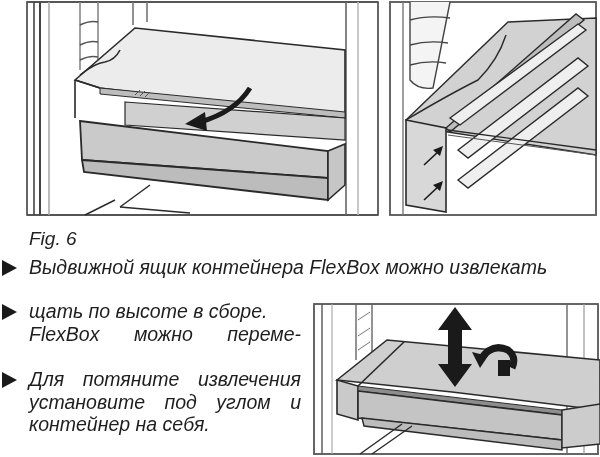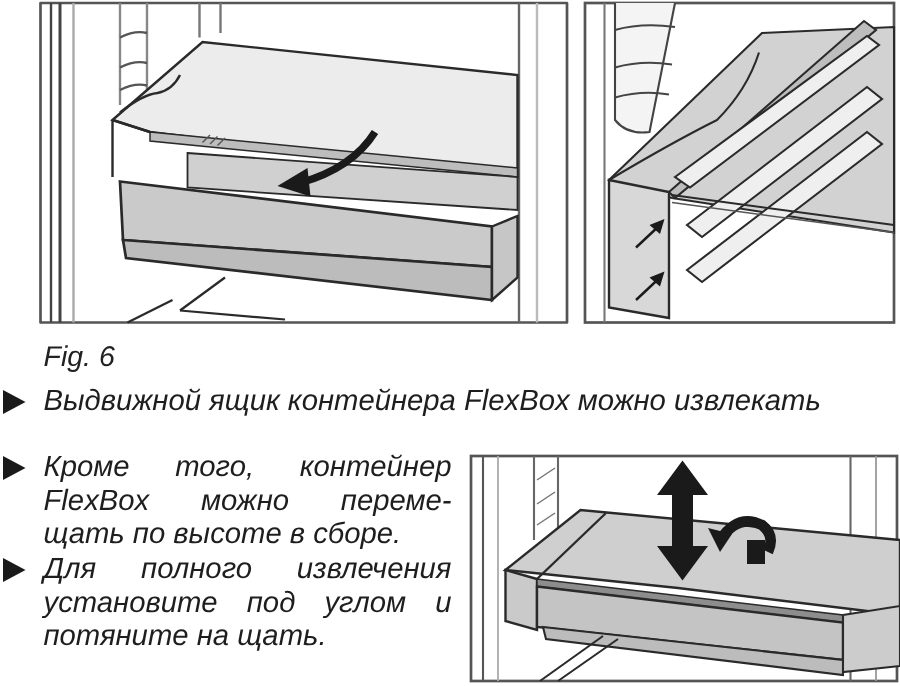--- a/index.html
+++ b/index.html
@@ -147,22 +147,21 @@
 
 <div class="bullet" style="top:260px"></div>
 <div class="bullet" style="top:304px"></div>
 <div class="bullet" style="top:372px"></div>
 
 <div class="para" id="para-1">
   <span class="line">Выдвижной ящик контейнера FlexBox можно извлекать</span>
 </div>
 
 <div class="para" id="para-2">
-  <span class="jline">Кроме того, контейнер</span>
+  <span class="jline last">щать по высоте в сборе.</span>
   <span class="jline">FlexBox можно переме-</span>
-  <span class="jline last">щать по высоте в сборе.</span>
 </div>
 
 <div class="para" id="para-3">
-  <span class="jline">Для полного извлечения</span>
+  <span class="jline">Для потяните извлечения</span>
   <span class="jline">установите под углом и</span>
-  <span class="jline last">потяните на щать.</span>
+  <span class="jline last">контейнер на себя.</span>
 </div>
 
 </body></html>

